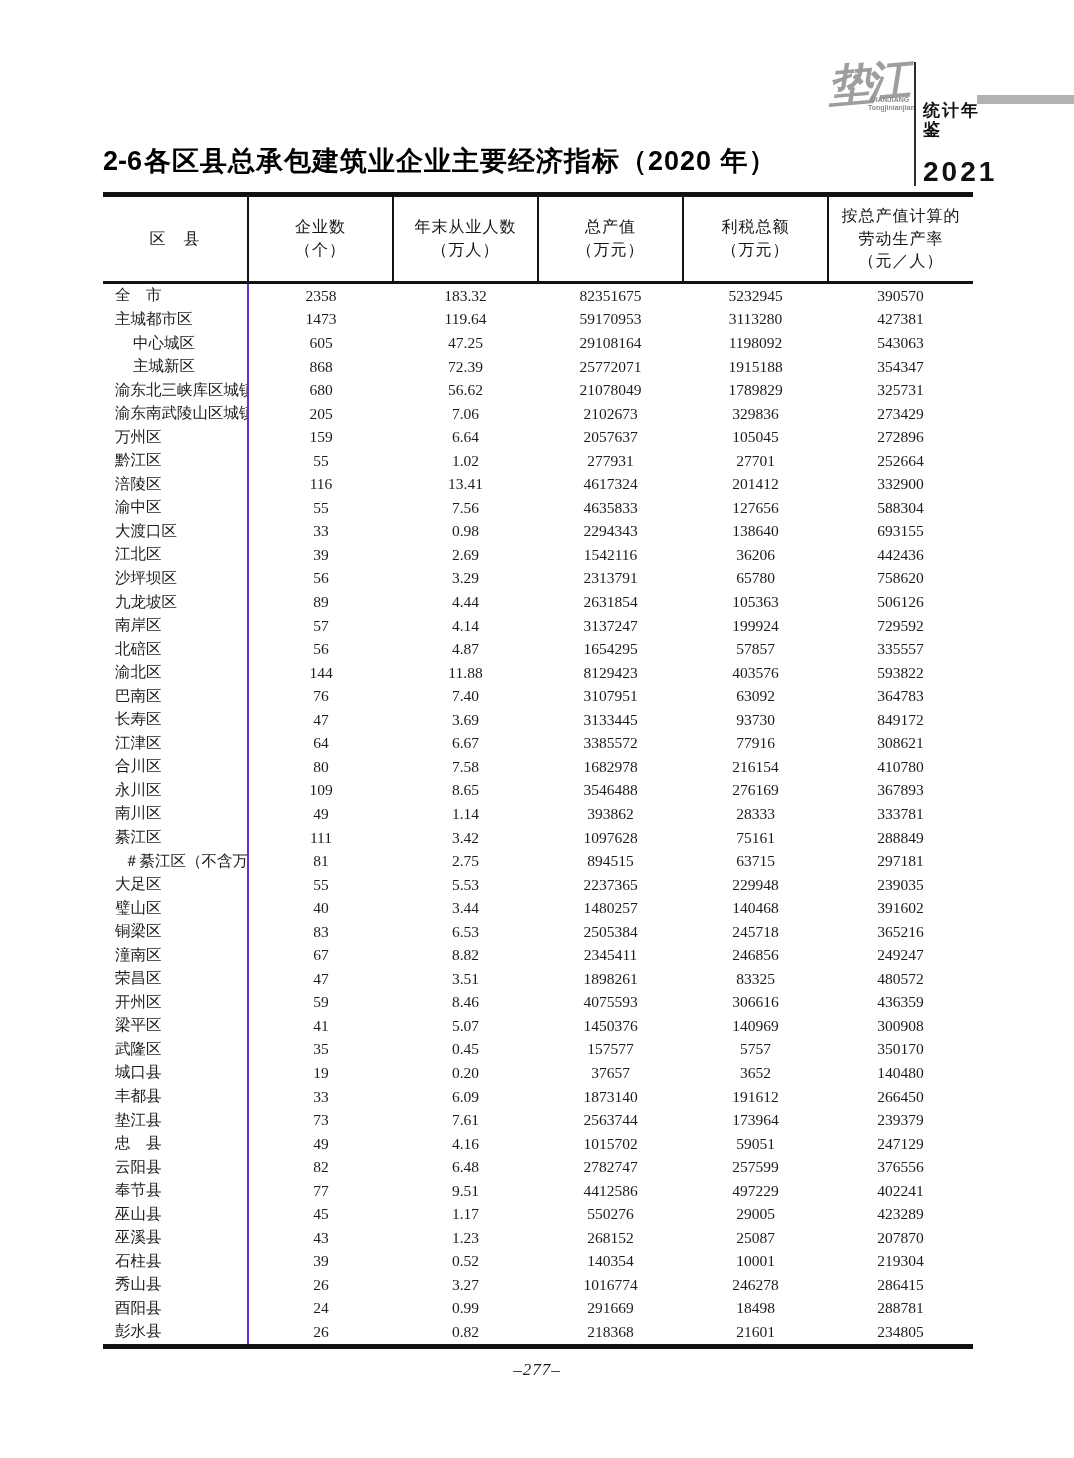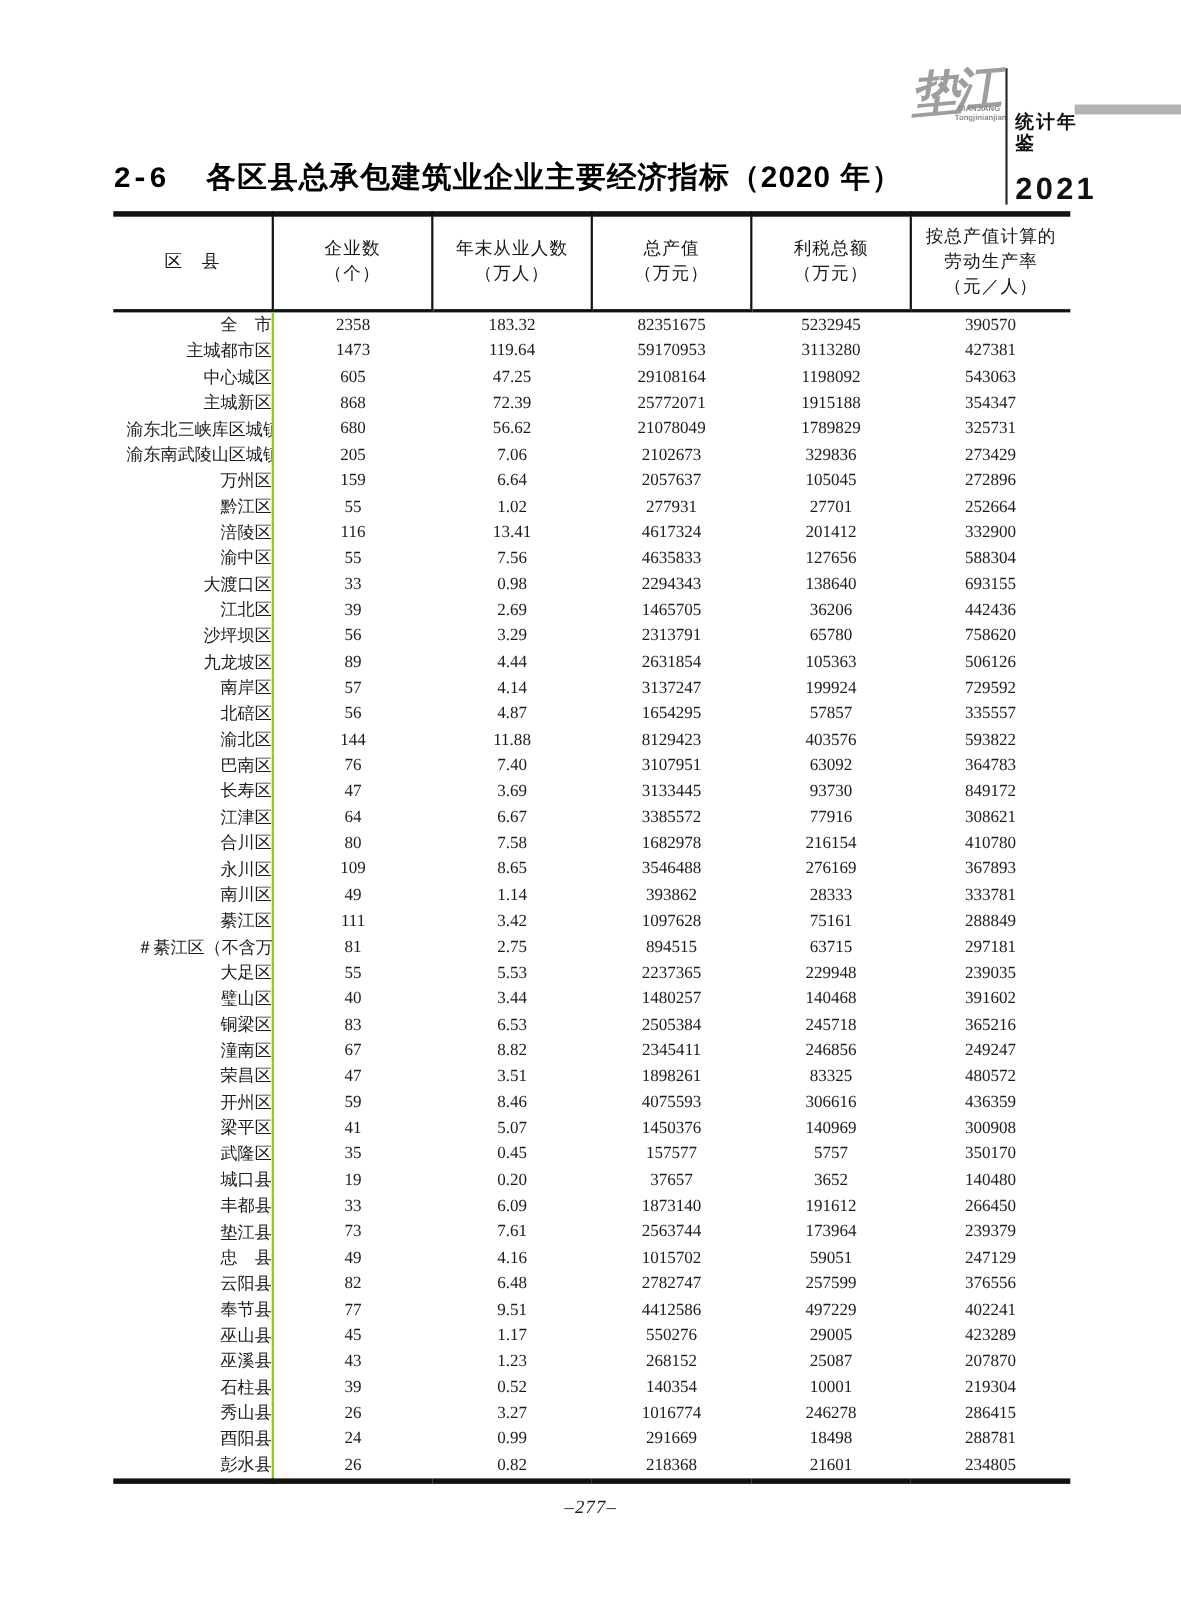--- a/index.html
+++ b/index.html
@@ -38,42 +38,42 @@
   .year { font-size:28px; font-weight:900; color:#111; letter-spacing:3px; line-height:1.0; margin-top:19px; }
   .gray-bar { position:absolute; left:977px; top:95px; width:97px; height:9px; background:#b3b3b3; }
 
   
   .title {
     position:absolute; left:103px; top:143px; margin:0;
     font-family:"Liberation Sans",sans-serif;
     font-size:27px; font-weight:bold; color:#000;
     letter-spacing:1px; white-space:nowrap;
   }
-  .title .title-number { font-family:Liberation Mono, monospace; margin-right:36px; letter-spacing:0; }
+  .title .title-number { font-family:Liberation Sans, sans-serif; margin-right:2px; letter-spacing:0; }
 
   
   .table-wrap { position:absolute; left:103px; top:192px; width:870px; }
   table.stat {
     width:870px; border-collapse:collapse; table-layout:fixed;
     border-top:5px solid #121212;
     border-bottom:5px solid #121212;
   }
   table.stat thead th {
     border-bottom:3px solid #121212;
     font-weight:normal; font-size:16px; color:#161616;
     padding:8px 2px; line-height:1.42; vertical-align:middle;
     text-align:center; letter-spacing:1px;
   }
   table.stat thead th + th { border-left:2px solid #121212; }
   table.stat tbody td {
     height:23.55px; padding:0;
     font-size:15.5px; color:#1c1c1c;
     white-space:nowrap; overflow:hidden;
   }
-  table.stat tbody td.name { text-align:right; padding-left:12px; border-right:2px solid #84cc16; }
+  table.stat tbody td.name { text-align:left; padding-left:12px; border-right:2px solid #6d28d9; }
   table.stat tbody td.name.lv1 { padding-left:21px; }
   table.stat tbody td.name.lv2 { padding-left:30px; }
   table.stat tbody td.num { text-align:center; }
 
   
   .page-footer {
     position:absolute; left:0; top:1360px; width:1074px;
     text-align:center; font-size:17px; color:#1c1c1c;
     font-style:italic; letter-spacing:1px;
   }
@@ -214,21 +214,21 @@
             <td class="num">33</td>
             <td class="num">0.98</td>
             <td class="num">2294343</td>
             <td class="num">138640</td>
             <td class="num">693155</td>
           </tr>
           <tr>
             <td class="name lv0">江北区</td>
             <td class="num">39</td>
             <td class="num">2.69</td>
-            <td class="num">1465705</td>
+            <td class="num">1542116</td>
             <td class="num">36206</td>
             <td class="num">442436</td>
           </tr>
           <tr>
             <td class="name lv0">沙坪坝区</td>
             <td class="num">56</td>
             <td class="num">3.29</td>
             <td class="num">2313791</td>
             <td class="num">65780</td>
             <td class="num">758620</td>

